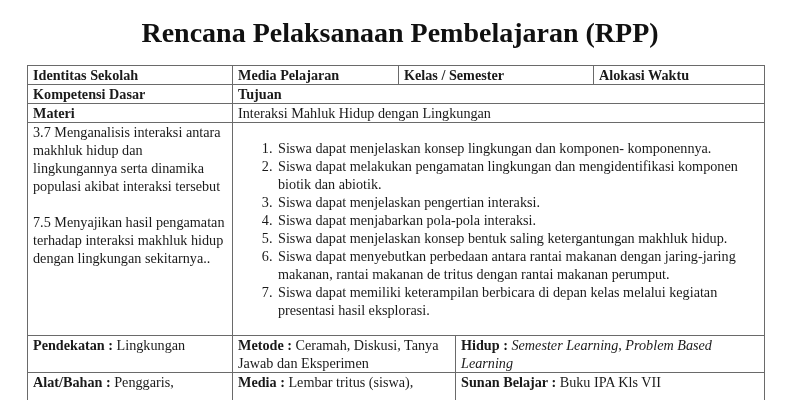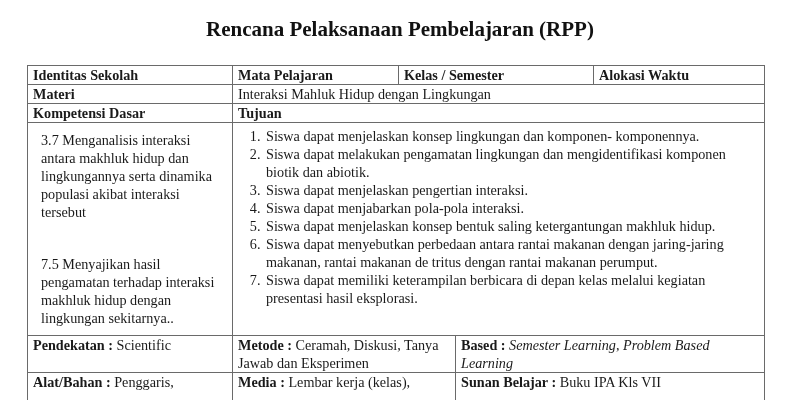--- a/index.html
+++ b/index.html
@@ -15,21 +15,21 @@
       font-family: "Liberation Serif", "DejaVu Serif", serif;
       color: #1a1a1a;
     }
     .doc-title {
       position: absolute;
       top: 17px;
       left: 0;
       width: 800px;
       text-align: center;
       font-weight: bold;
-      font-size: 21px;
+      font-size: 28px;
       letter-spacing: 0;
       color: #111;
     }
     table.rpp {
       position: absolute;
       top: 65px;
       left: 27px;
       width: 737px;
       border-collapse: collapse;
       table-layout: fixed;
@@ -40,27 +40,27 @@
       border: 1.3px solid #6a6a6a;
       padding: 0 5px;
       vertical-align: top;
     }
     .center { text-align: left; }
     .bold { font-weight: bold; }
     .hdr td { height: 17px; }
     .row-sm td { height: 17px; }
     .content-row td { padding-top: 1px; }
     ol.tujuan {
-      margin: 4px;
+      margin: 16px;
       padding-left: 22px;
     }
     ol.tujuan li {
       padding-left: 2px;
     }
-    .kd-block { margin: 8px; }
+    .kd-block { margin: 0; }
     .kd-gap { height: 18px; }
     .label { font-weight: bold; }
     .ital { font-style: italic; }
   </style>
 </head>
 <body>
 
 <div class="doc-title">Rencana Pelaksanaan Pembelajaran (RPP)</div>
 
 <table class="rpp">
@@ -68,34 +68,34 @@
     <col style="width:205px">
     <col style="width:166px">
     <col style="width:57px">
     <col style="width:138px">
     <col style="width:171px">
   </colgroup>
 
   <tbody>
       <tr class="hdr">
     <td class="center bold">Identitas Sekolah</td>
-    <td class="center bold">Mata Pelajaran</td>
+    <td class="center bold">Media Pelajaran</td>
     <td class="center bold" colspan="2">Kelas / Semester</td>
     <td class="center bold">Alokasi Waktu</td>
   </tr>
 
 
   <tr class="row-sm">
-    <td class="bold">Materi</td>
-    <td colspan="4">Interaksi Mahluk Hidup dengan Lingkungan</td>
+    <td class="bold">Kompetensi Dasar</td>
+    <td colspan="4" class="center bold">Tujuan</td>
   </tr>
 
   <tr class="row-sm">
-    <td class="bold">Kompetensi Dasar</td>
-    <td colspan="4" class="center bold">Tujuan</td>
+    <td class="bold">Materi</td>
+    <td colspan="4">Interaksi Mahluk Hidup dengan Lingkungan</td>
   </tr>
 
   <tr class="content-row">
     <td style="height:200px;">
       <p class="kd-block">3.7 Menganalisis interaksi antara makhluk hidup dan lingkungannya serta dinamika populasi akibat interaksi tersebut</p>
       <div class="kd-gap"></div>
       <p class="kd-block">7.5 Menyajikan hasil pengamatan terhadap interaksi makhluk hidup dengan lingkungan sekitarnya..</p>
     </td>
     <td colspan="4">
       <ol class="tujuan">
@@ -106,40 +106,40 @@
         <li>Siswa dapat menjelaskan konsep bentuk saling ketergantungan makhluk hidup.</li>
         <li>Siswa dapat menyebutkan perbedaan antara rantai makanan dengan jaring-jaring makanan, rantai makanan de tritus dengan rantai makanan perumput.</li>
         <li>Siswa dapat memiliki keterampilan berbicara di depan kelas melalui kegiatan presentasi hasil eksplorasi.</li>
       </ol>
     </td>
   </tr>
 
   <tr>
     <td style="height:36px;">
       <span class="label">Pendekatan :</span>
-      <span>Scientific</span>
+      <span>Lingkungan</span>
     </td>
     <td colspan="2">
       <span class="label">Metode :</span>
       <span>Ceramah, Diskusi, Tanya Jawab dan Eksperimen</span>
     </td>
     <td colspan="2">
-      <span class="label">Based :</span>
+      <span class="label">Hidup :</span>
       <span class="ital">Semester Learning</span><span>, </span><span class="ital">Problem Based Learning</span>
     </td>
   </tr>
 
   <tr>
     <td style="height:36px;">
       <span class="label">Alat/Bahan :</span>
       <span>Penggaris,</span>
     </td>
     <td colspan="2">
       <span class="label">Media :</span>
-      <span>Lembar kerja (kelas),</span>
+      <span>Lembar tritus (siswa),</span>
     </td>
     <td colspan="2">
       <span class="label">Sunan Belajar :</span>
       <span>Buku IPA Kls VII</span>
     </td>
   </tr>
 </tbody>
   </table>
 
 </body></html>

